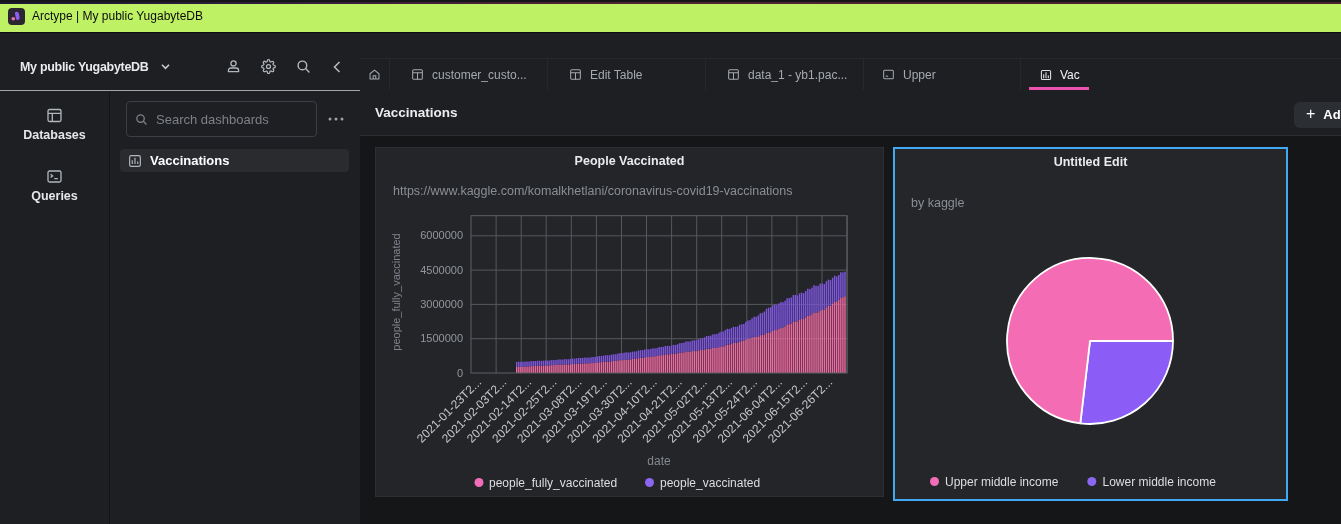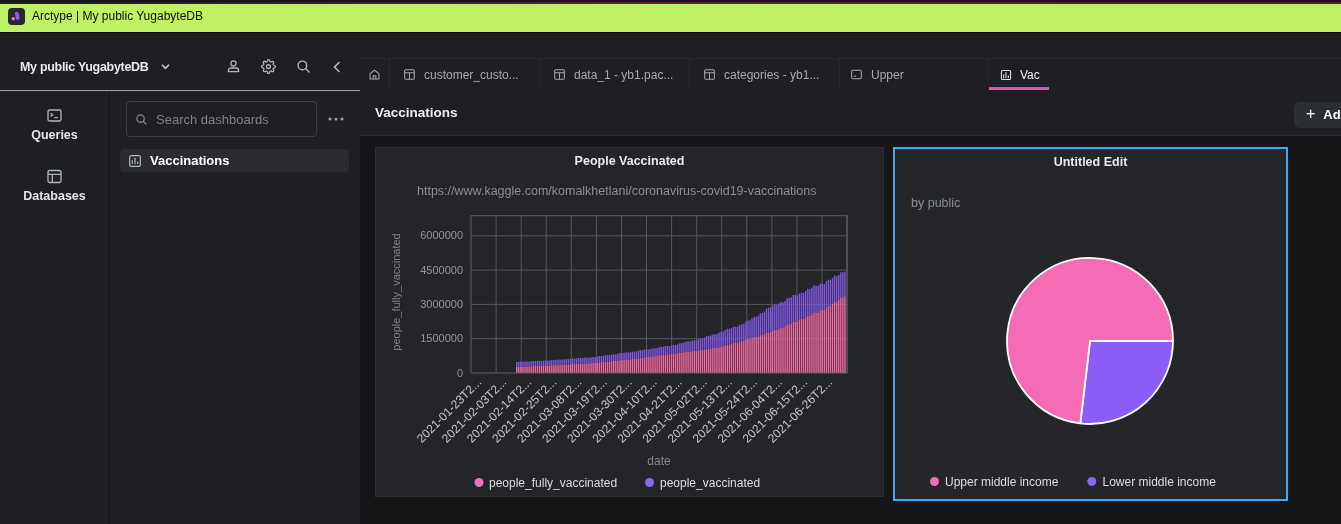--- a/index.html
+++ b/index.html
@@ -27,21 +27,21 @@
 .searchrow { display:flex; align-items:center; }
 .searchbox { width:191px; height:25px; border:1px solid #3b3e44; border-radius:4px;
   display:flex; align-items:center; padding:17px 8px; gap:8px; }
 .searchbox span { font-size:13px; color:#7d8187; }
 .dots { margin-left:11px; display:flex; }
 .item { width:229px; height:23px; margin-top:12px; margin-left:-6px; background:#292b2f; border-radius:4px;
   display:flex; align-items:center; padding:0 8px; gap:8px; }
 .item span { font-size:13px; font-weight:700; color:#fff; }
 .main { flex:1; display:flex; flex-direction:column; min-width:0; background:#1d1f22; }
 .topstrip { height:25px; flex:none; }
-.tabs { height:32px; flex:none; display:flex; border-top:1px solid #26282b; position:relative; }
+.tabs { height:32px; flex:none; display:flex; border-top:1px solid #26282b; position:relative;gap:8px; }
 .tab { height:100%; flex:none; display:flex; align-items:center; gap:8px; border-right:1px solid #26282b;
   font-size:12px; color:#a6aab0; overflow:hidden; white-space:nowrap; }
 .tab.home { justify-content:center; padding-left:0 !important; }
 .tab.active { color:#f2f3f4; position:relative; border-right:none; }
 .tab.active::after { content:""; position:absolute; left:0; right:0; bottom:0; height:3px; background:#ee52b1; }
 .tab svg { flex:none; }
 .chead { height:46px; flex:none; display:flex; align-items:center; padding:0 14px 0 15px;
   border-bottom:1px solid #2a2d31; }
 .chead .title { font-size:13.5px; font-weight:700; color:#eceded; }
 .addbtn { margin-left:auto; margin-right:-14px; margin-top:4px; width:47px; height:26px; background:#2b2e32;
@@ -91,31 +91,31 @@
           </svg>
           <svg width="12" height="14" viewBox="0 0 12 14" fill="none" stroke="#b3b7bc" stroke-width="1.6">
             <path d="M8.5 2 L3.5 7 L8.5 12"></path>
           </svg>
         </span>
     </div>
     <div class="sb-body">
       <div class="nav">
         <div class="nav-item">
             <svg width="17" height="17" viewBox="0 0 17 17" fill="none" stroke="#b3b7bc" stroke-width="1.3">
+              <rect x="2" y="2.5" width="13" height="12" rx="1.5"></rect>
+              <path d="M2 6.3 h13 M6.3 6.3 V14.5"></path>
+            </svg>
+            <span>Databases</span>
+          </div>
+        <div class="nav-item">
+            <svg width="17" height="17" viewBox="0 0 17 17" fill="none" stroke="#b3b7bc" stroke-width="1.3">
               <rect x="2" y="3" width="13" height="11" rx="1.5"></rect>
               <path d="M4.6 6.2 l2 1.7 -2 1.7 M8.3 10.6 h3.5"></path>
             </svg>
             <span>Queries</span>
-          </div>
-        <div class="nav-item">
-            <svg width="17" height="17" viewBox="0 0 17 17" fill="none" stroke="#b3b7bc" stroke-width="1.3">
-              <rect x="2" y="2.5" width="13" height="12" rx="1.5"></rect>
-              <path d="M2 6.3 h13 M6.3 6.3 V14.5"></path>
-            </svg>
-            <span>Databases</span>
           </div>
       </div>
       <div class="panel">
         <div class="searchrow">
           <div class="searchbox">
               <svg width="13" height="13" viewBox="0 0 15 15" fill="none" stroke="#7d8187" stroke-width="1.5">
                 <circle cx="6.4" cy="6.4" r="4.3"></circle>
                 <path d="M9.6 9.6 L13.2 13.2"></path>
               </svg>
               <span>Search dashboards</span>
@@ -152,28 +152,28 @@
             <rect x="1.8" y="1.8" width="10.4" height="10.4" rx="1.2"></rect>
             <path d="M1.8 5.2 h10.4 M7 5.2 V12.2"></path>
           </svg>
           <span>customer_custo...</span>
         </div>
         <div class="tab" style="width:150px;padding-left:13px">
           <svg width="13" height="13" viewBox="0 0 14 14" fill="none" stroke="#a6aab0" stroke-width="1.1">
             <rect x="1.8" y="1.8" width="10.4" height="10.4" rx="1.2"></rect>
             <path d="M1.8 5.2 h10.4 M7 5.2 V12.2"></path>
           </svg>
-          <span>data_1 - yb1.pac...</span>
+          <span>Edit Table</span>
         </div>
         <div class="tab" style="width:150px;padding-left:13px">
           <svg width="13" height="13" viewBox="0 0 14 14" fill="none" stroke="#a6aab0" stroke-width="1.1">
             <rect x="1.8" y="1.8" width="10.4" height="10.4" rx="1.2"></rect>
             <path d="M1.8 5.2 h10.4 M7 5.2 V12.2"></path>
           </svg>
-          <span>categories - yb1...</span>
+          <span>data_1 - yb1.pac...</span>
         </div>
         <div class="tab" style="width:149px;padding-left:10px">
           <svg width="13" height="13" viewBox="0 0 14 14" fill="none" stroke="#a6aab0" stroke-width="1.1">
             <rect x="1.8" y="2.4" width="10.4" height="9.2" rx="1.2"></rect>
             <path d="M4 8.8 h2.6"></path>
           </svg>
           <span>Upper</span>
         </div>
         <div class="tab active" style="width:60px;padding-left:11px">
           <svg width="12" height="12" viewBox="0 0 17 17" fill="none" stroke="#dfe1e4" stroke-width="1.5">
@@ -186,21 +186,21 @@
     <div class="chead">
         <span class="title">Vaccinations</span>
       <div class="addbtn">
           <span class="plus">+</span>
           <span>Add</span>
         </div>
     </div>
     <div class="content">
       <div class="card1">
         <div class="ctitle">People Vaccinated</div>
-        <div class="csub" style="left:17px; top:36px;margin-left:24px;">https://www.kaggle.com/komalkhetlani/coronavirus-covid19-vaccinations</div>
+        <div class="csub" style="left:17px; top:36px;">https://www.kaggle.com/komalkhetlani/coronavirus-covid19-vaccinations</div>
         <svg class="chart" width="509" height="350" viewBox="0 0 509 350" font-family="Liberation Sans, sans-serif">
 <line x1="95" y1="87.8" x2="471" y2="87.8" stroke="#56585d" stroke-width="1"></line>
 <line x1="95" y1="122.1" x2="471" y2="122.1" stroke="#56585d" stroke-width="1"></line>
 <line x1="95" y1="156.4" x2="471" y2="156.4" stroke="#56585d" stroke-width="1"></line>
 <line x1="95" y1="190.7" x2="471" y2="190.7" stroke="#56585d" stroke-width="1"></line>
 <line x1="120.1" y1="67.7" x2="120.1" y2="225.0" stroke="#56585d" stroke-width="1"></line>
 <line x1="145.2" y1="67.7" x2="145.2" y2="225.0" stroke="#56585d" stroke-width="1"></line>
 <line x1="170.2" y1="67.7" x2="170.2" y2="225.0" stroke="#56585d" stroke-width="1"></line>
 <line x1="195.3" y1="67.7" x2="195.3" y2="225.0" stroke="#56585d" stroke-width="1"></line>
 <line x1="220.4" y1="67.7" x2="220.4" y2="225.0" stroke="#56585d" stroke-width="1"></line>
@@ -558,21 +558,21 @@
 <text transform="translate(24,144) rotate(-90)" text-anchor="middle" font-size="11" fill="#7f838a">people_fully_vaccinated</text>
 <text x="283" y="317" text-anchor="middle" font-size="12" fill="#85888d">date</text>
 <circle cx="103" cy="334.5" r="4.5" fill="#f06eb8"></circle>
 <text x="113" y="339" font-size="12" fill="#dcdee1">people_fully_vaccinated</text>
 <circle cx="273.5" cy="334.5" r="4.5" fill="#8b66f0"></circle>
 <text x="284" y="339" font-size="12" fill="#dcdee1">people_vaccinated</text>
 </svg>
       </div>
       <div class="card2">
         <div class="ctitle">Untitled Edit</div>
-        <div class="csub" style="left:16px; top:47px;">by public</div>
+        <div class="csub" style="left:16px; top:47px;">by kaggle</div>
         <svg class="chart" width="391" height="350" viewBox="0 0 391 350" font-family="Liberation Sans, sans-serif">
 <path d="M 195.0 192.0 L 278.0 192.0 A 83.0 83.0 0 0 1 185.3 274.4 Z" fill="#8b5cf6" stroke="#fff" stroke-width="1.8" stroke-linejoin="round"></path>
 <path d="M 195.0 192.0 L 185.3 274.4 A 83.0 83.0 0 1 1 278.0 192.0 Z" fill="#f46db4" stroke="#fff" stroke-width="1.8" stroke-linejoin="round"></path>
 <circle cx="39.5" cy="332.5" r="4.5" fill="#f06eb8"></circle>
 <text x="50" y="337" font-size="12" fill="#dcdee1">Upper middle income</text>
 <circle cx="196.8" cy="332.5" r="4.5" fill="#8b66f0"></circle>
 <text x="207.5" y="337" font-size="12" fill="#dcdee1">Lower middle income</text>
 </svg>
       </div>
     </div>

